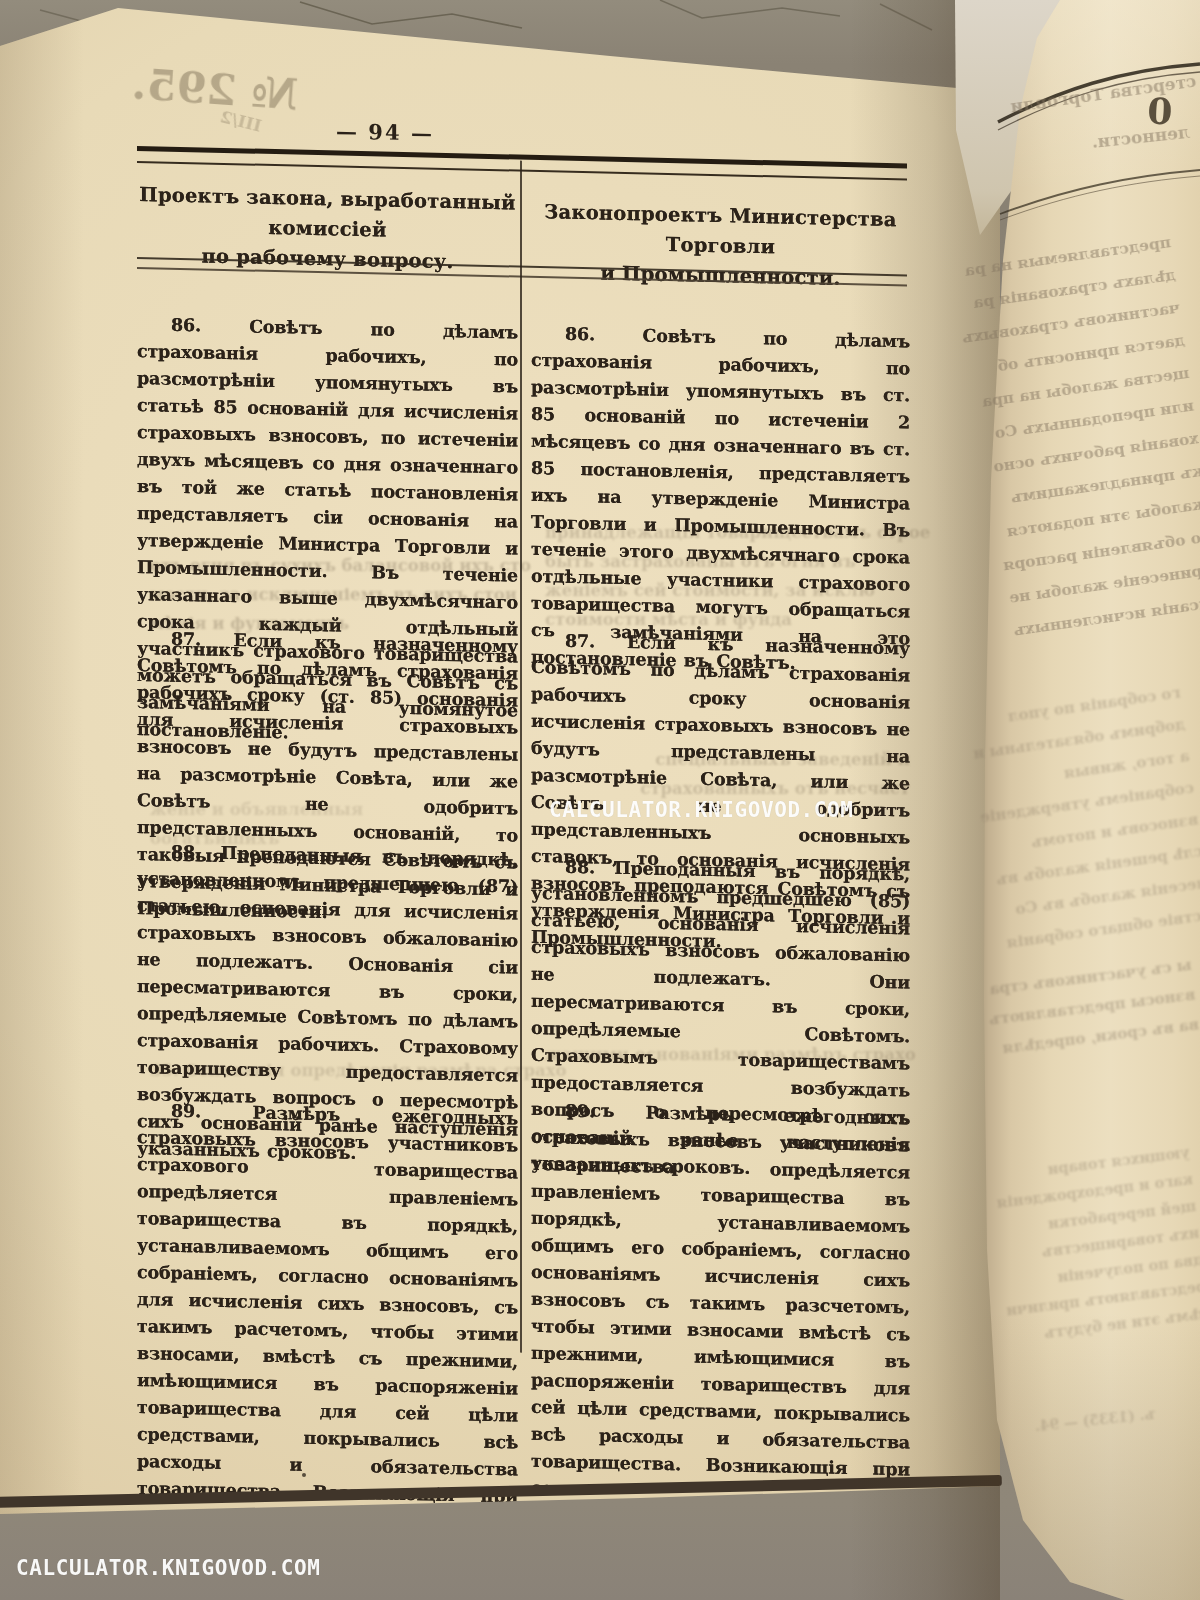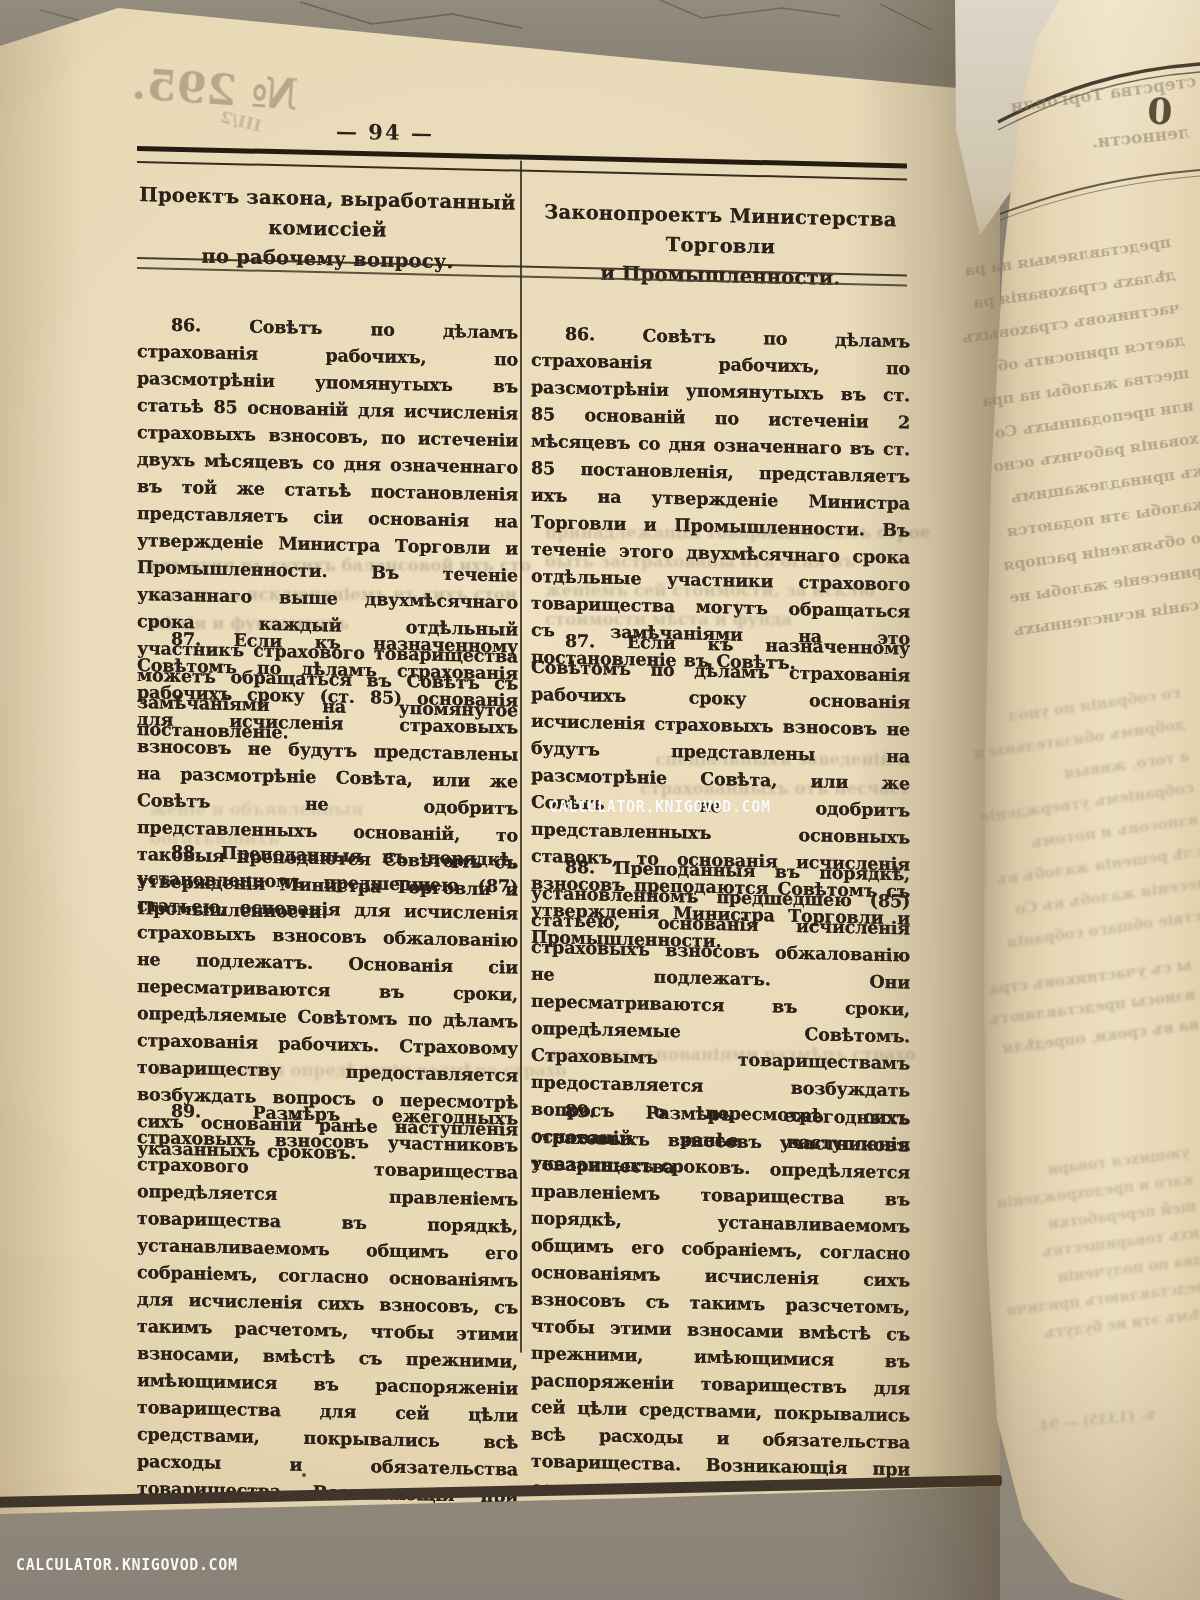--- a/index.html
+++ b/index.html
@@ -86,21 +86,21 @@
   .cg-hdr2{left:1070px;top:128px;width:120px;font-size:17px;opacity:.5;filter:blur(.6px);transform:rotate(-6deg);}
   .digit0{left:1140px;top:90px;width:40px;font-size:36px;font-weight:700;color:#473c2c;opacity:.88;transform:rotate(3deg);text-align:center;}
   .cg-upper{left:985px;top:238px;width:212px;font-size:15.5px;line-height:33px;opacity:.5;filter:blur(.7px);transform:rotate(-8deg);}
   .cg-mid{left:985px;top:690px;width:212px;font-size:15px;line-height:32px;opacity:.32;filter:blur(1.1px);transform:rotate(-8deg);}
   .cg-low{left:988px;top:962px;width:208px;font-size:15px;line-height:30px;opacity:.38;filter:blur(.9px);transform:rotate(-7deg);}
   .cg-bot{left:995px;top:1150px;width:205px;font-size:14.5px;line-height:27px;opacity:.32;filter:blur(1px);transform:rotate(-7deg);}
   .cg-foot{left:1000px;top:1412px;width:190px;font-size:14px;text-align:center;opacity:.3;filter:blur(1px);transform:rotate(-6deg);}
 
   
   .wm{position:absolute;color:rgba(255,255,255,.95);font-family:"DejaVu Sans Mono",monospace;
-      font-weight:700;font-size:15px;letter-spacing:.6px;text-shadow:0 0 1px rgba(0,0,0,.15);}
+      font-weight:700;font-size:21px;letter-spacing:.6px;text-shadow:0 0 1px rgba(0,0,0,.15);}
   .wm-mid{left:549px;top:798px;}
   .wm-bot{left:16px;top:1556px;}
 
   .speck{position:absolute;width:4px;height:4px;border-radius:50%;background:rgba(40,32,22,.75);}
 </style>
 </head>
 <body>
 
 <svg id="bg-cracks" class="abs" width="1200" height="1600" viewBox="0 0 1200 1600">
   <polyline points="300,2 372,24 452,14 522,28" fill="none" stroke="#56503f" stroke-width="1.6" opacity=".65"></polyline>

